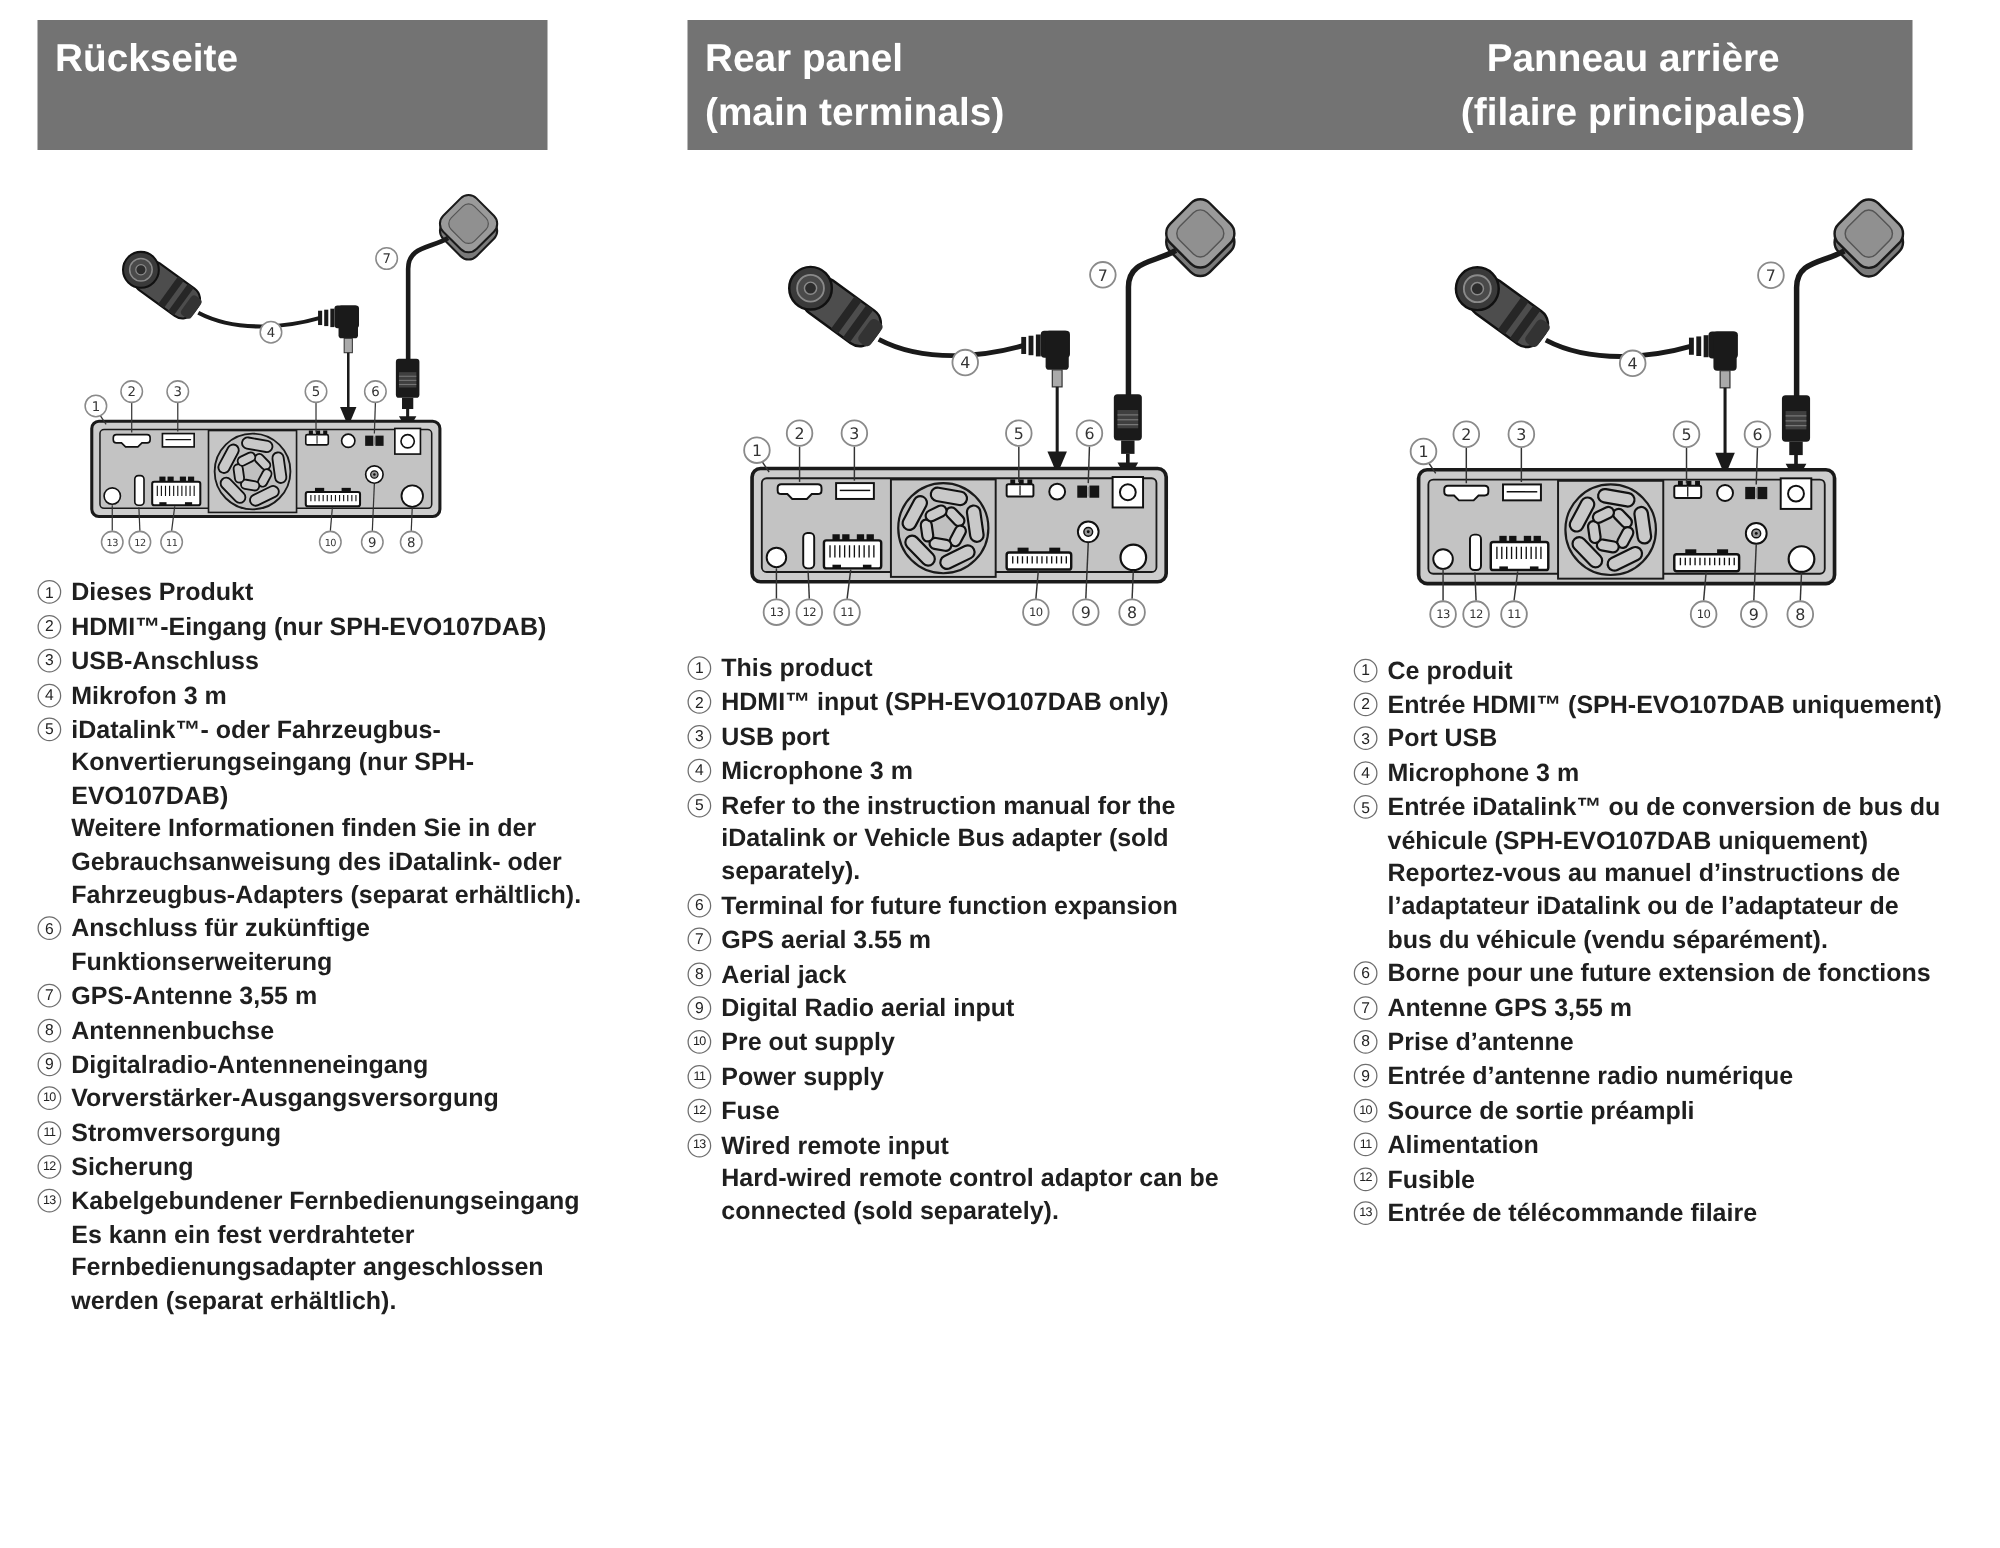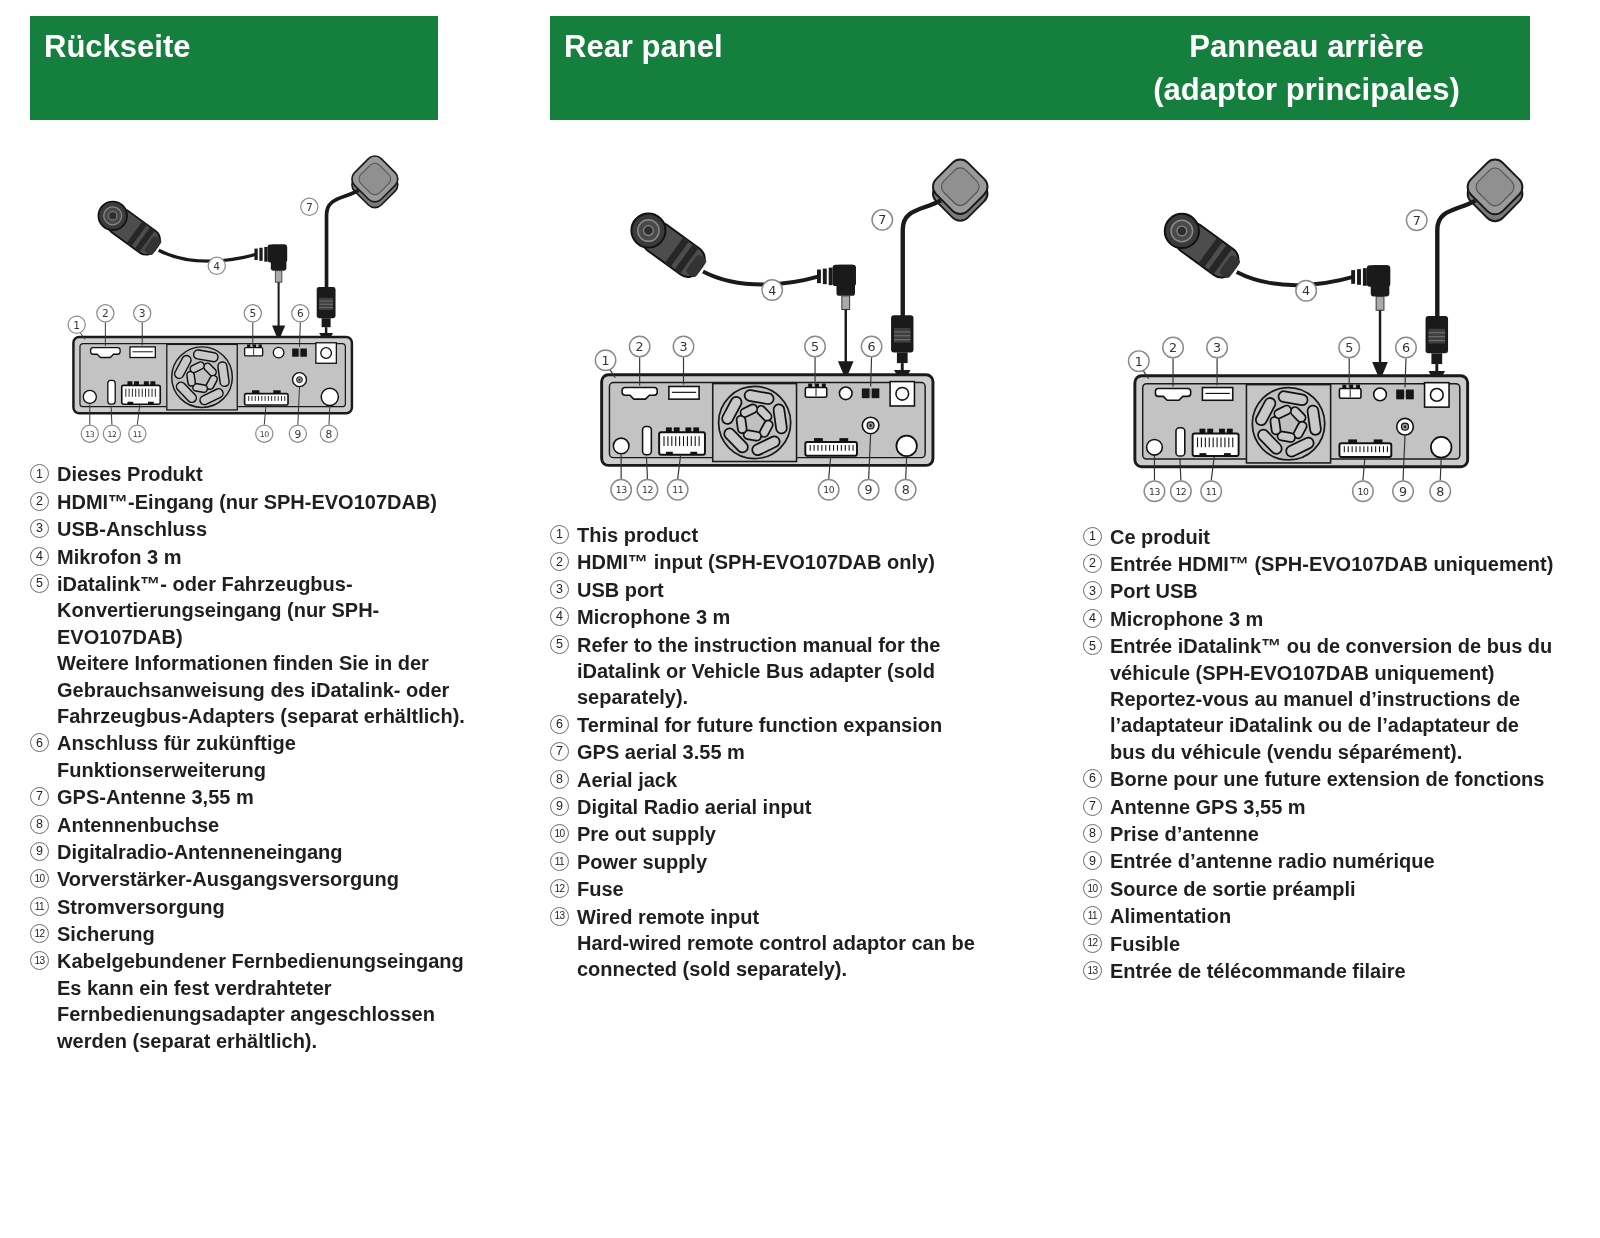--- a/index.html
+++ b/index.html
@@ -3,21 +3,21 @@
 <meta charset="utf-8">
 <style>
   * { margin:0; padding:0; box-sizing:border-box; }
   html,body { width:1600px; height:1238px; background:#ffffff;
     font-family:"Liberation Sans","DejaVu Sans",sans-serif; color:#1c1c1c; overflow:hidden; }
   .page { display:flex; padding:16px 0 0 30px; }
   .col { flex:0 0 auto; }
   .col-de { width:440px; margin-right:80px; }
   .col-en { width:470px; margin-right:63px; }
   .col-fr { width:472px; }
-  .hdr { background:#15803d; color:#ffffff; font-weight:bold; font-size:31px;
+  .hdr { background:#737373; color:#ffffff; font-weight:bold; font-size:31px;
          line-height:1.4; padding:9px 14px 8px 14px; height:104px; }
   .col-de .hdr { width:408px; }
   .col-en .hdr { width:547px; }
   .col-fr .hdr { width:447px;text-align:center; }
   .diagram { margin-top:18px; }
   .dsvg { display:block; }
   .col-de .dsvg { width:385px; }
   .col-en .dsvg { width:458px; }
   .col-fr .dsvg { width:460px; }
   .legend { list-style:none; margin-top:4px; }
@@ -295,20 +295,21 @@
             <div>Kabelgebundener Fernbedienungseingang</div>
             <div class="inote">Es kann ein fest verdrahteter Fernbedienungsadapter angeschlossen werden (separat erhältlich).</div>
           </div>
         </li>
       </ol>
   </section>
 
   <section class="col col-en">
     <header class="hdr">
       <div>Rear panel</div>
+      <div>(main terminals)</div>
     </header>
     <div class="diagram">
         <svg class="dsvg" viewBox="0 0 470 390" xmlns="http://www.w3.org/2000/svg">
 
         <g>
           <rect x="398" y="34" width="46" height="46" rx="11" transform="rotate(45 421 57)" fill="#7a7a7a" stroke="#1a1a1a" stroke-width="2"></rect>
           <rect x="398" y="27" width="46" height="46" rx="11" transform="rotate(45 421 50)" fill="#9a9a9a" stroke="#1a1a1a" stroke-width="2"></rect>
           <rect x="405" y="34" width="32" height="32" rx="8" transform="rotate(45 421 50)" fill="#909090" stroke="#555" stroke-width="1.2"></rect>
         </g>
         <path d="M401 64 C 384 74, 362 72, 362 94 L 362 183" fill="none" stroke="#1a1a1a" stroke-width="4.5"></path>
@@ -559,21 +560,21 @@
             <div>Wired remote input</div>
             <div class="inote">Hard-wired remote control adaptor can be connected (sold separately).</div>
           </div>
         </li>
       </ol>
   </section>
 
   <section class="col col-fr">
     <header class="hdr">
       <div>Panneau arrière</div>
-      <div>(adaptor principales)</div>
+      <div>(filaire principales)</div>
     </header>
     <div class="diagram">
         <svg class="dsvg" viewBox="0 0 470 390" xmlns="http://www.w3.org/2000/svg">
 
         <g>
           <rect x="398" y="34" width="46" height="46" rx="11" transform="rotate(45 421 57)" fill="#7a7a7a" stroke="#1a1a1a" stroke-width="2"></rect>
           <rect x="398" y="27" width="46" height="46" rx="11" transform="rotate(45 421 50)" fill="#9a9a9a" stroke="#1a1a1a" stroke-width="2"></rect>
           <rect x="405" y="34" width="32" height="32" rx="8" transform="rotate(45 421 50)" fill="#909090" stroke="#555" stroke-width="1.2"></rect>
         </g>
         <path d="M401 64 C 384 74, 362 72, 362 94 L 362 183" fill="none" stroke="#1a1a1a" stroke-width="4.5"></path>

